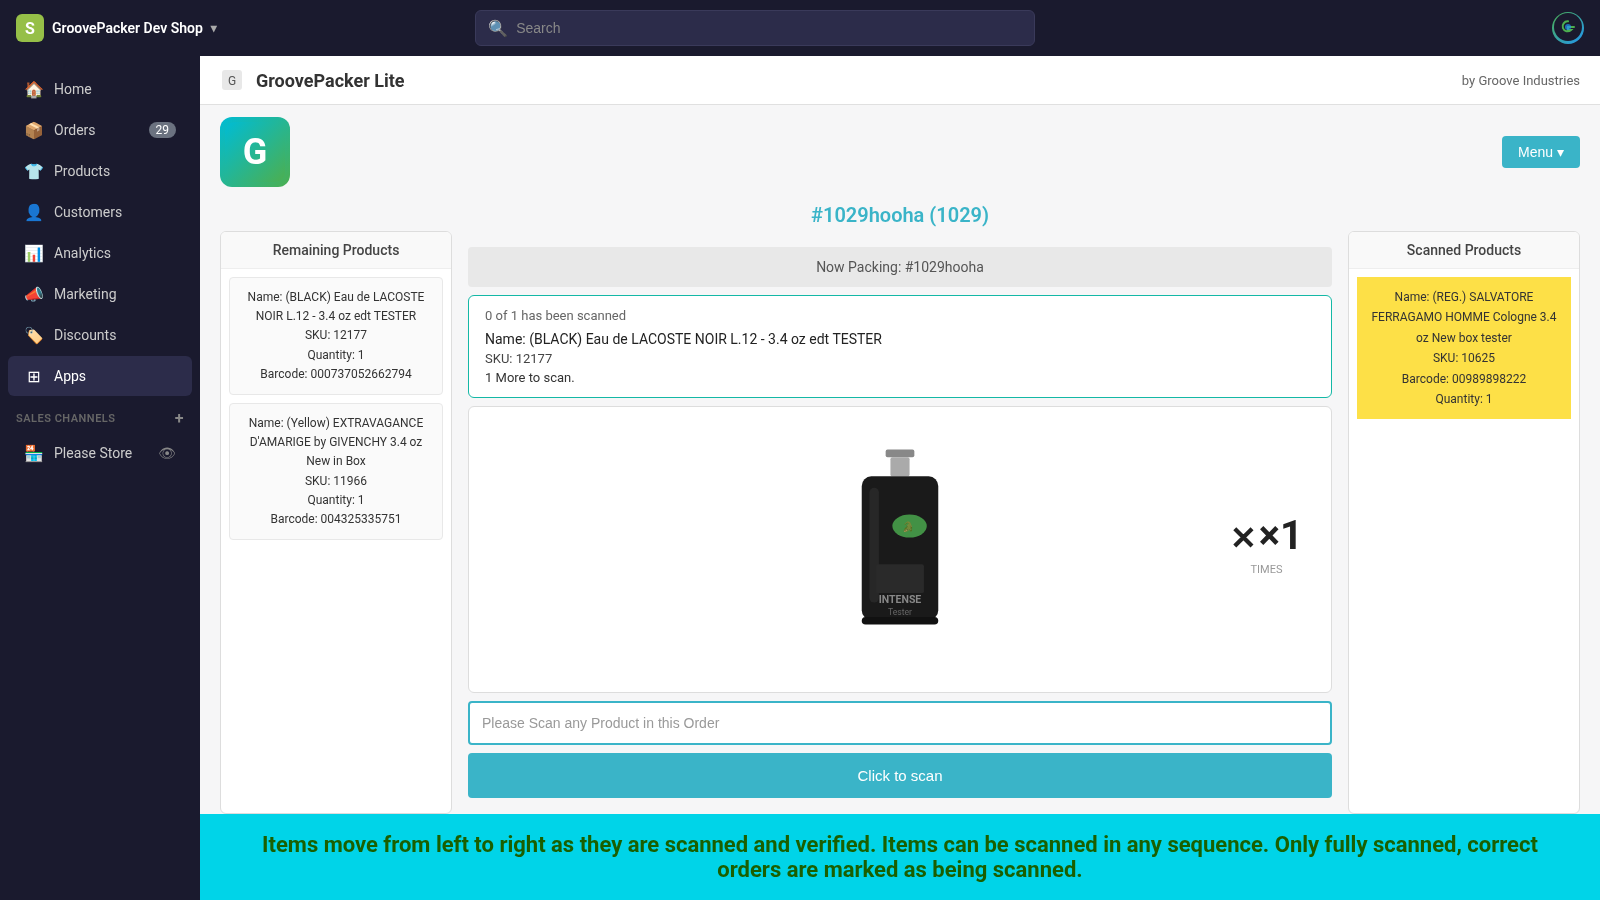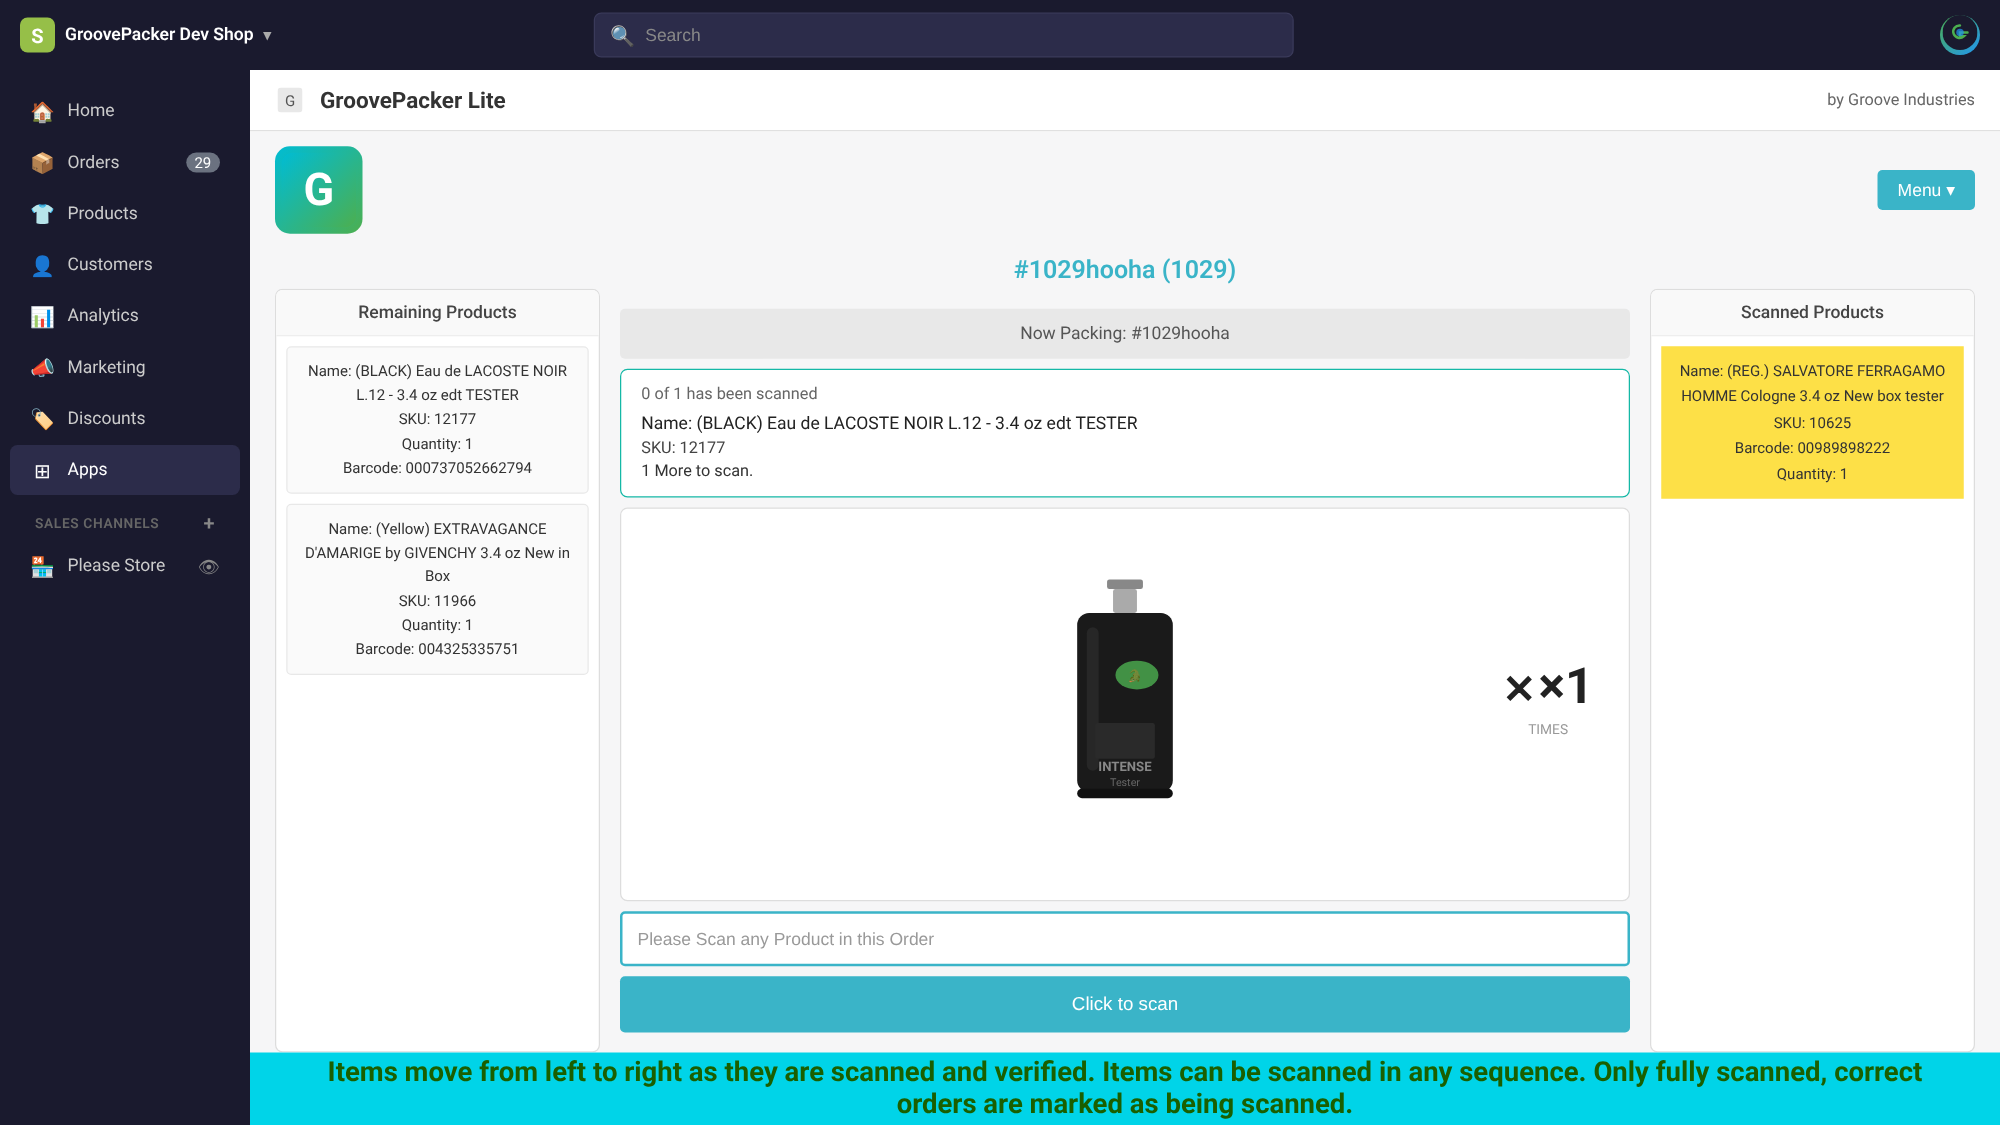--- a/index.html
+++ b/index.html
@@ -96,21 +96,21 @@
       background: #6b7280;
       color: white;
       border-radius: 10px;
       padding: 1px 7px;
       font-size: 12px;
     }
     .sidebar-section-title {
       color: #666;
       font-size: 11px;
       font-weight: 600;
-      padding: 12px 28px 4px;
+      padding: 12px 16px 4px;
       letter-spacing: 0.5px;
       display: flex;
       align-items: center;
       justify-content: space-between;
     }
     .sidebar-section-title .add-btn {
       color: #888;
       cursor: pointer;
       font-size: 16px;
     }
@@ -183,21 +183,21 @@
     
     .three-col {
       flex: 1;
       display: flex;
       gap: 0;
       padding: 0 20px 0;
       overflow: hidden;
     }
 
     .col-left, .col-right {
-      width: 260px;
+      width: 232px;
       flex-shrink: 0;
       background: white;
       border: 1px solid #ddd;
       border-radius: 6px;
       overflow: hidden;
       display: flex;
       flex-direction: column;
     }
     .col-center {
       flex: 1;
@@ -314,21 +314,21 @@
       padding: 10px;
       font-size: 12px;
       color: #333;
       line-height: 1.7;
       text-align: center;
     }
 
     
     .bottom-banner {
       background: #00d4e8;
-      padding: 4px 30px;
+      padding: 18px 30px;
       text-align: center;
       font-size: 22px;
       font-weight: bold;
       color: #1a5f00;
     }
 
     
     .col-scroll::-webkit-scrollbar { width: 6px; }
     .col-scroll::-webkit-scrollbar-track { background: #f0f0f0; }
     .col-scroll::-webkit-scrollbar-thumb { background: #ccc; border-radius: 3px; }

